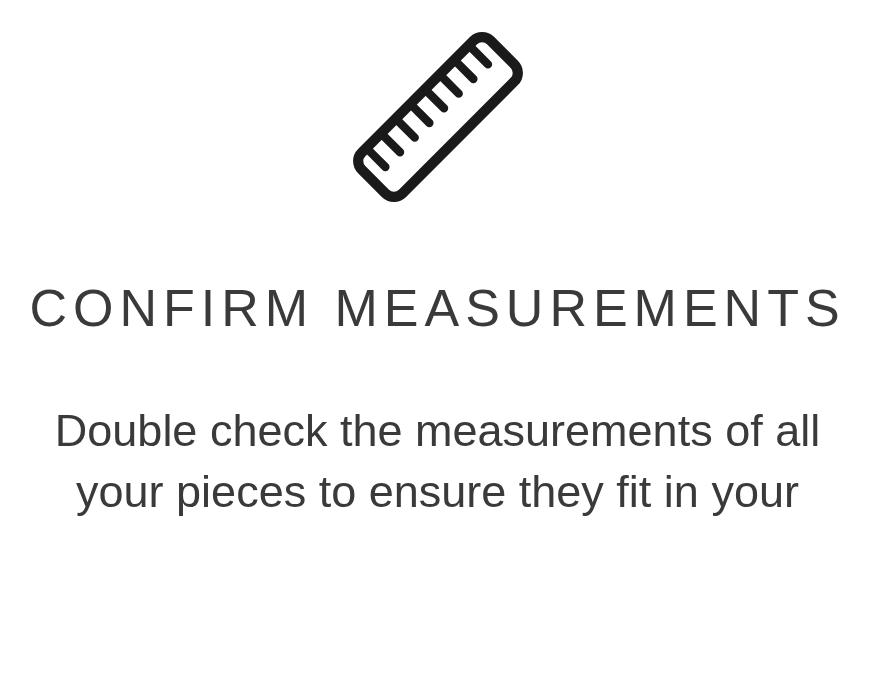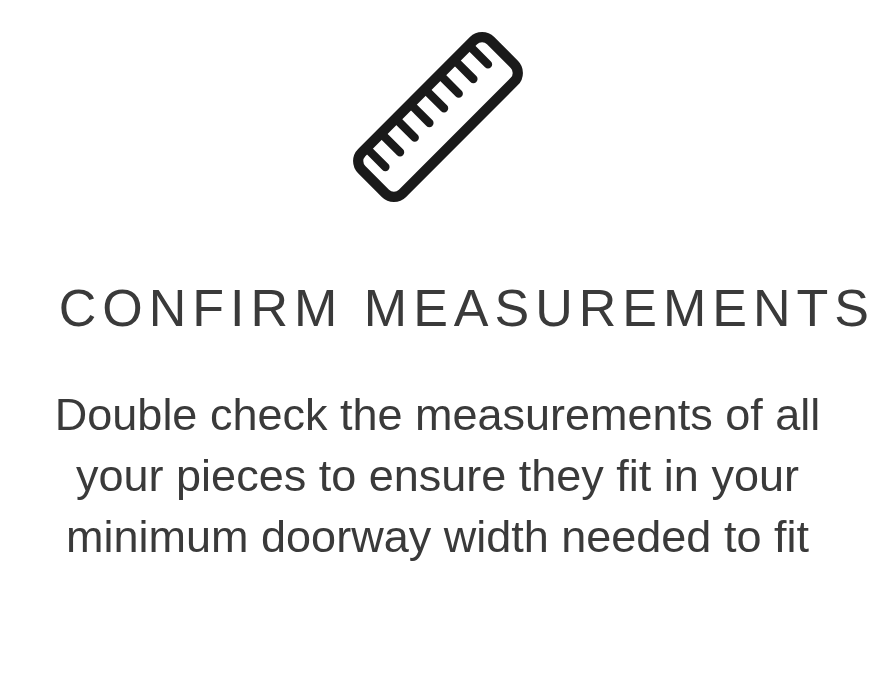--- a/index.html
+++ b/index.html
@@ -27,26 +27,26 @@
   .icon-wrap svg {
     display: inline-block;
     color: var(--icon);
   }
   .headline {
     margin: 66px 0 0 0;
     font-size: 52px;
     font-weight: 400;
     line-height: 56px;
     letter-spacing: 6px;
-    text-align: right;
+    text-align: center;
     color: var(--text);
     white-space: nowrap;
   }
   .body-copy {
-    margin: 48px auto 0 auto;
+    margin: 64px auto 0 auto;
     width: 820px;
     font-size: 45px;
     line-height: 61px;
     text-align: center;
     color: var(--text);
   }
   .body-line { white-space: nowrap; }
 </style>
 </head>
 <body>
@@ -69,16 +69,15 @@
         </g>
       </g>
     </svg>
   </div>
 
   <h1 class="headline">CONFIRM MEASUREMENTS</h1>
 
   <div class="body-copy">
     <div class="body-line">Double check the measurements of all</div>
     <div class="body-line">your pieces to ensure they fit in your</div>
-    <div class="body-line">minimum doorway width needed to fit</div>
   </div>
 
 </div>
 
 </body></html>

